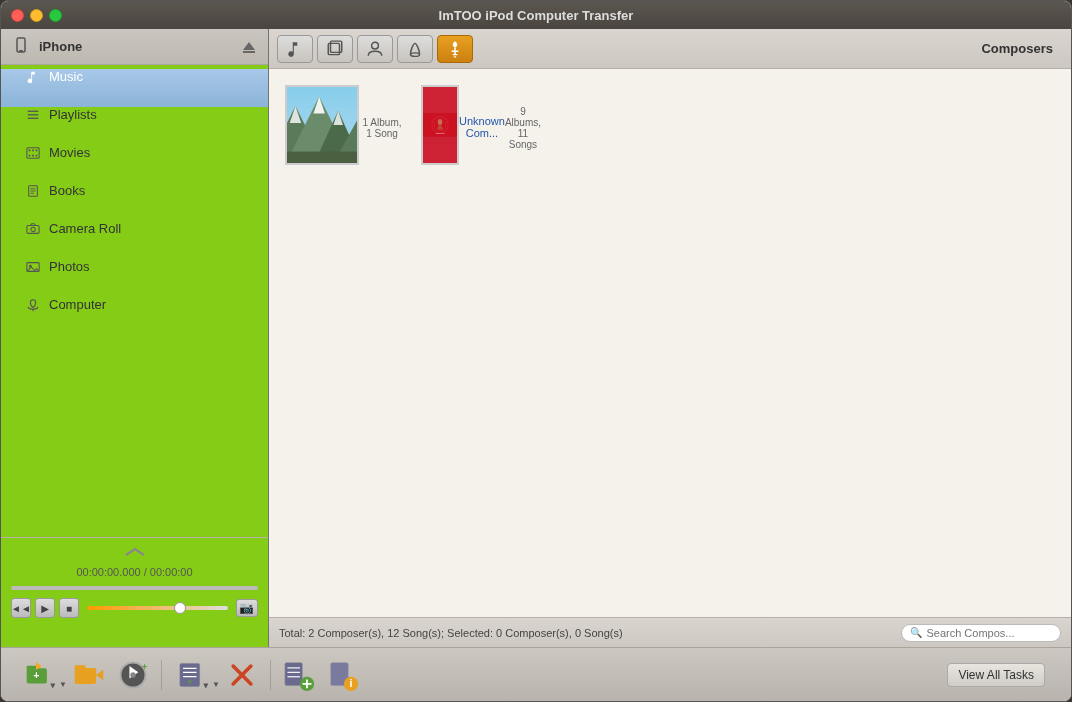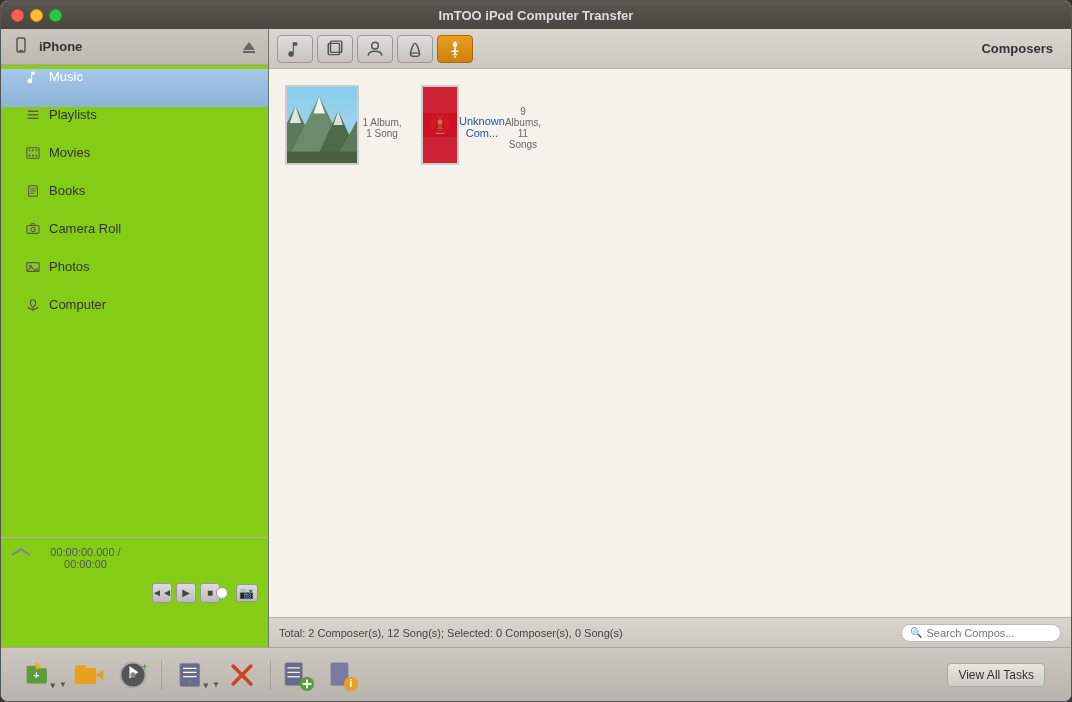--- a/index.html
+++ b/index.html
@@ -124,20 +124,21 @@
       align-items: center;
       justify-content: center;
       font-size: 11px;
       color: inherit;
     }
     .sidebar-bottom {
       height: 110px;
       border-top: 1px solid #b8b0a8;
       padding: 4px;
       display: flex;
+      flex-direction: column;
     }
     .sidebar-expand-btn {
       display: flex;
       justify-content: center;
       padding: 4px;
       cursor: pointer;
     }
     .time-display {
       text-align: center;
       font-size: 11px;

